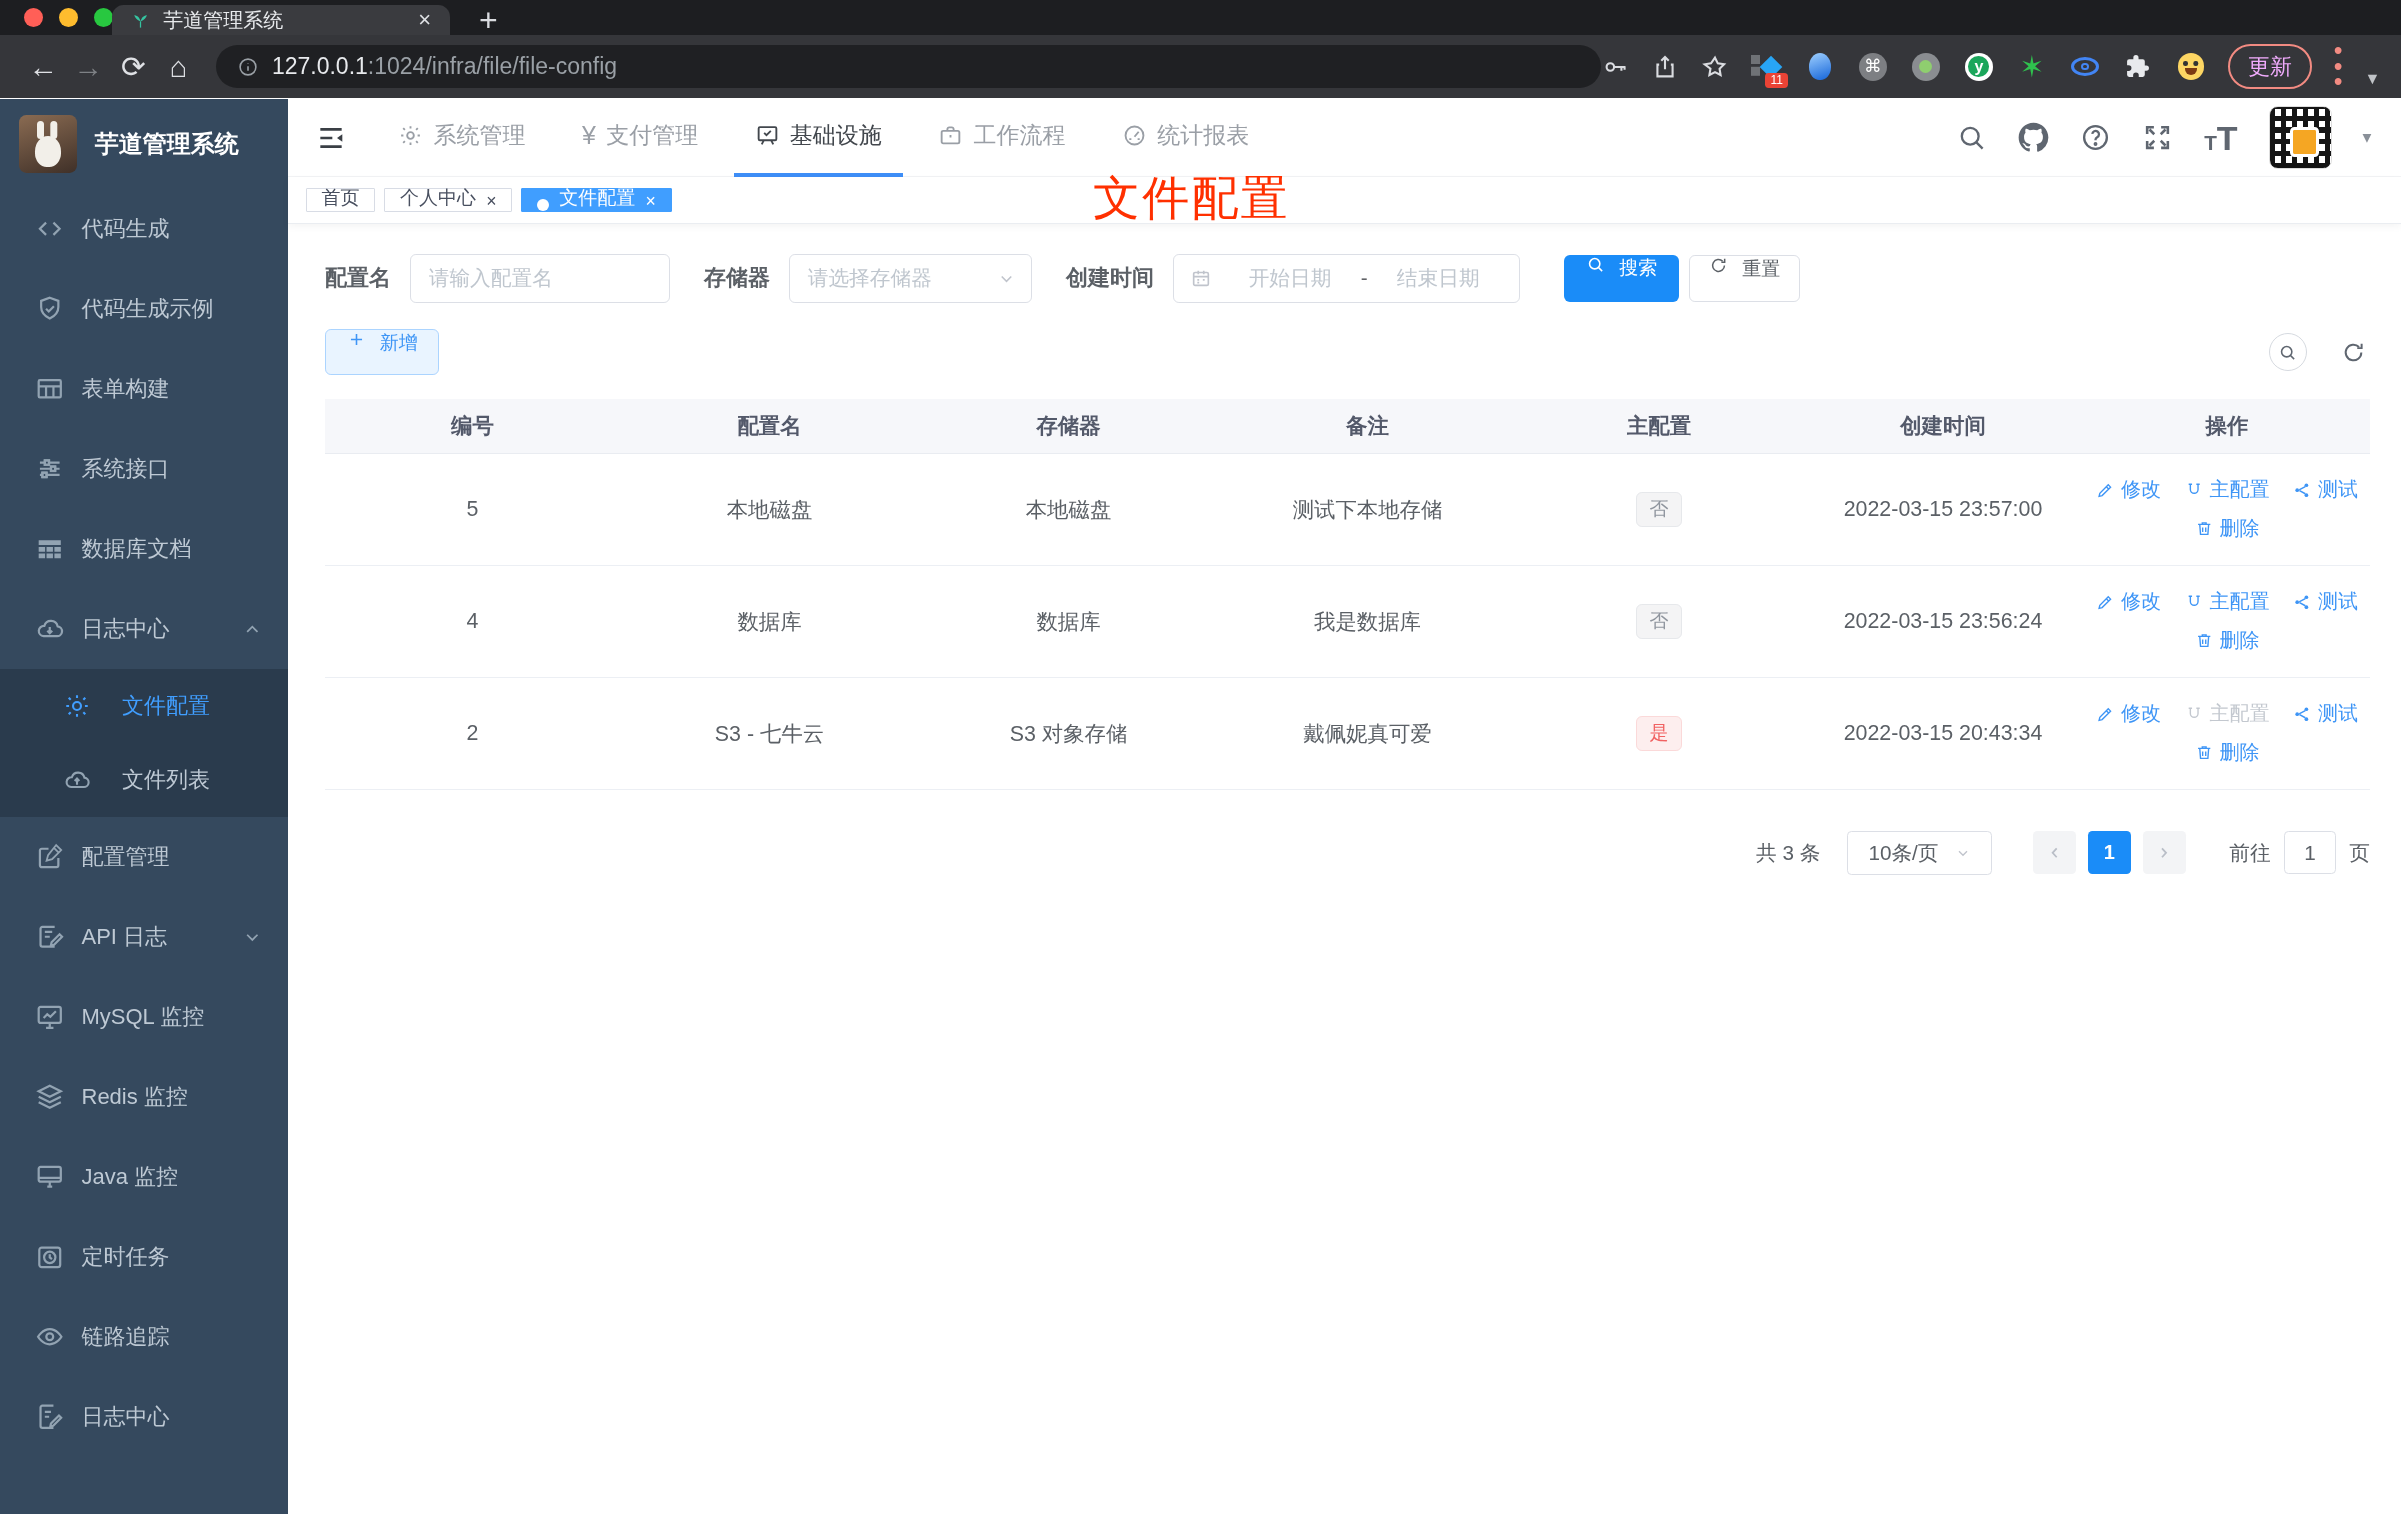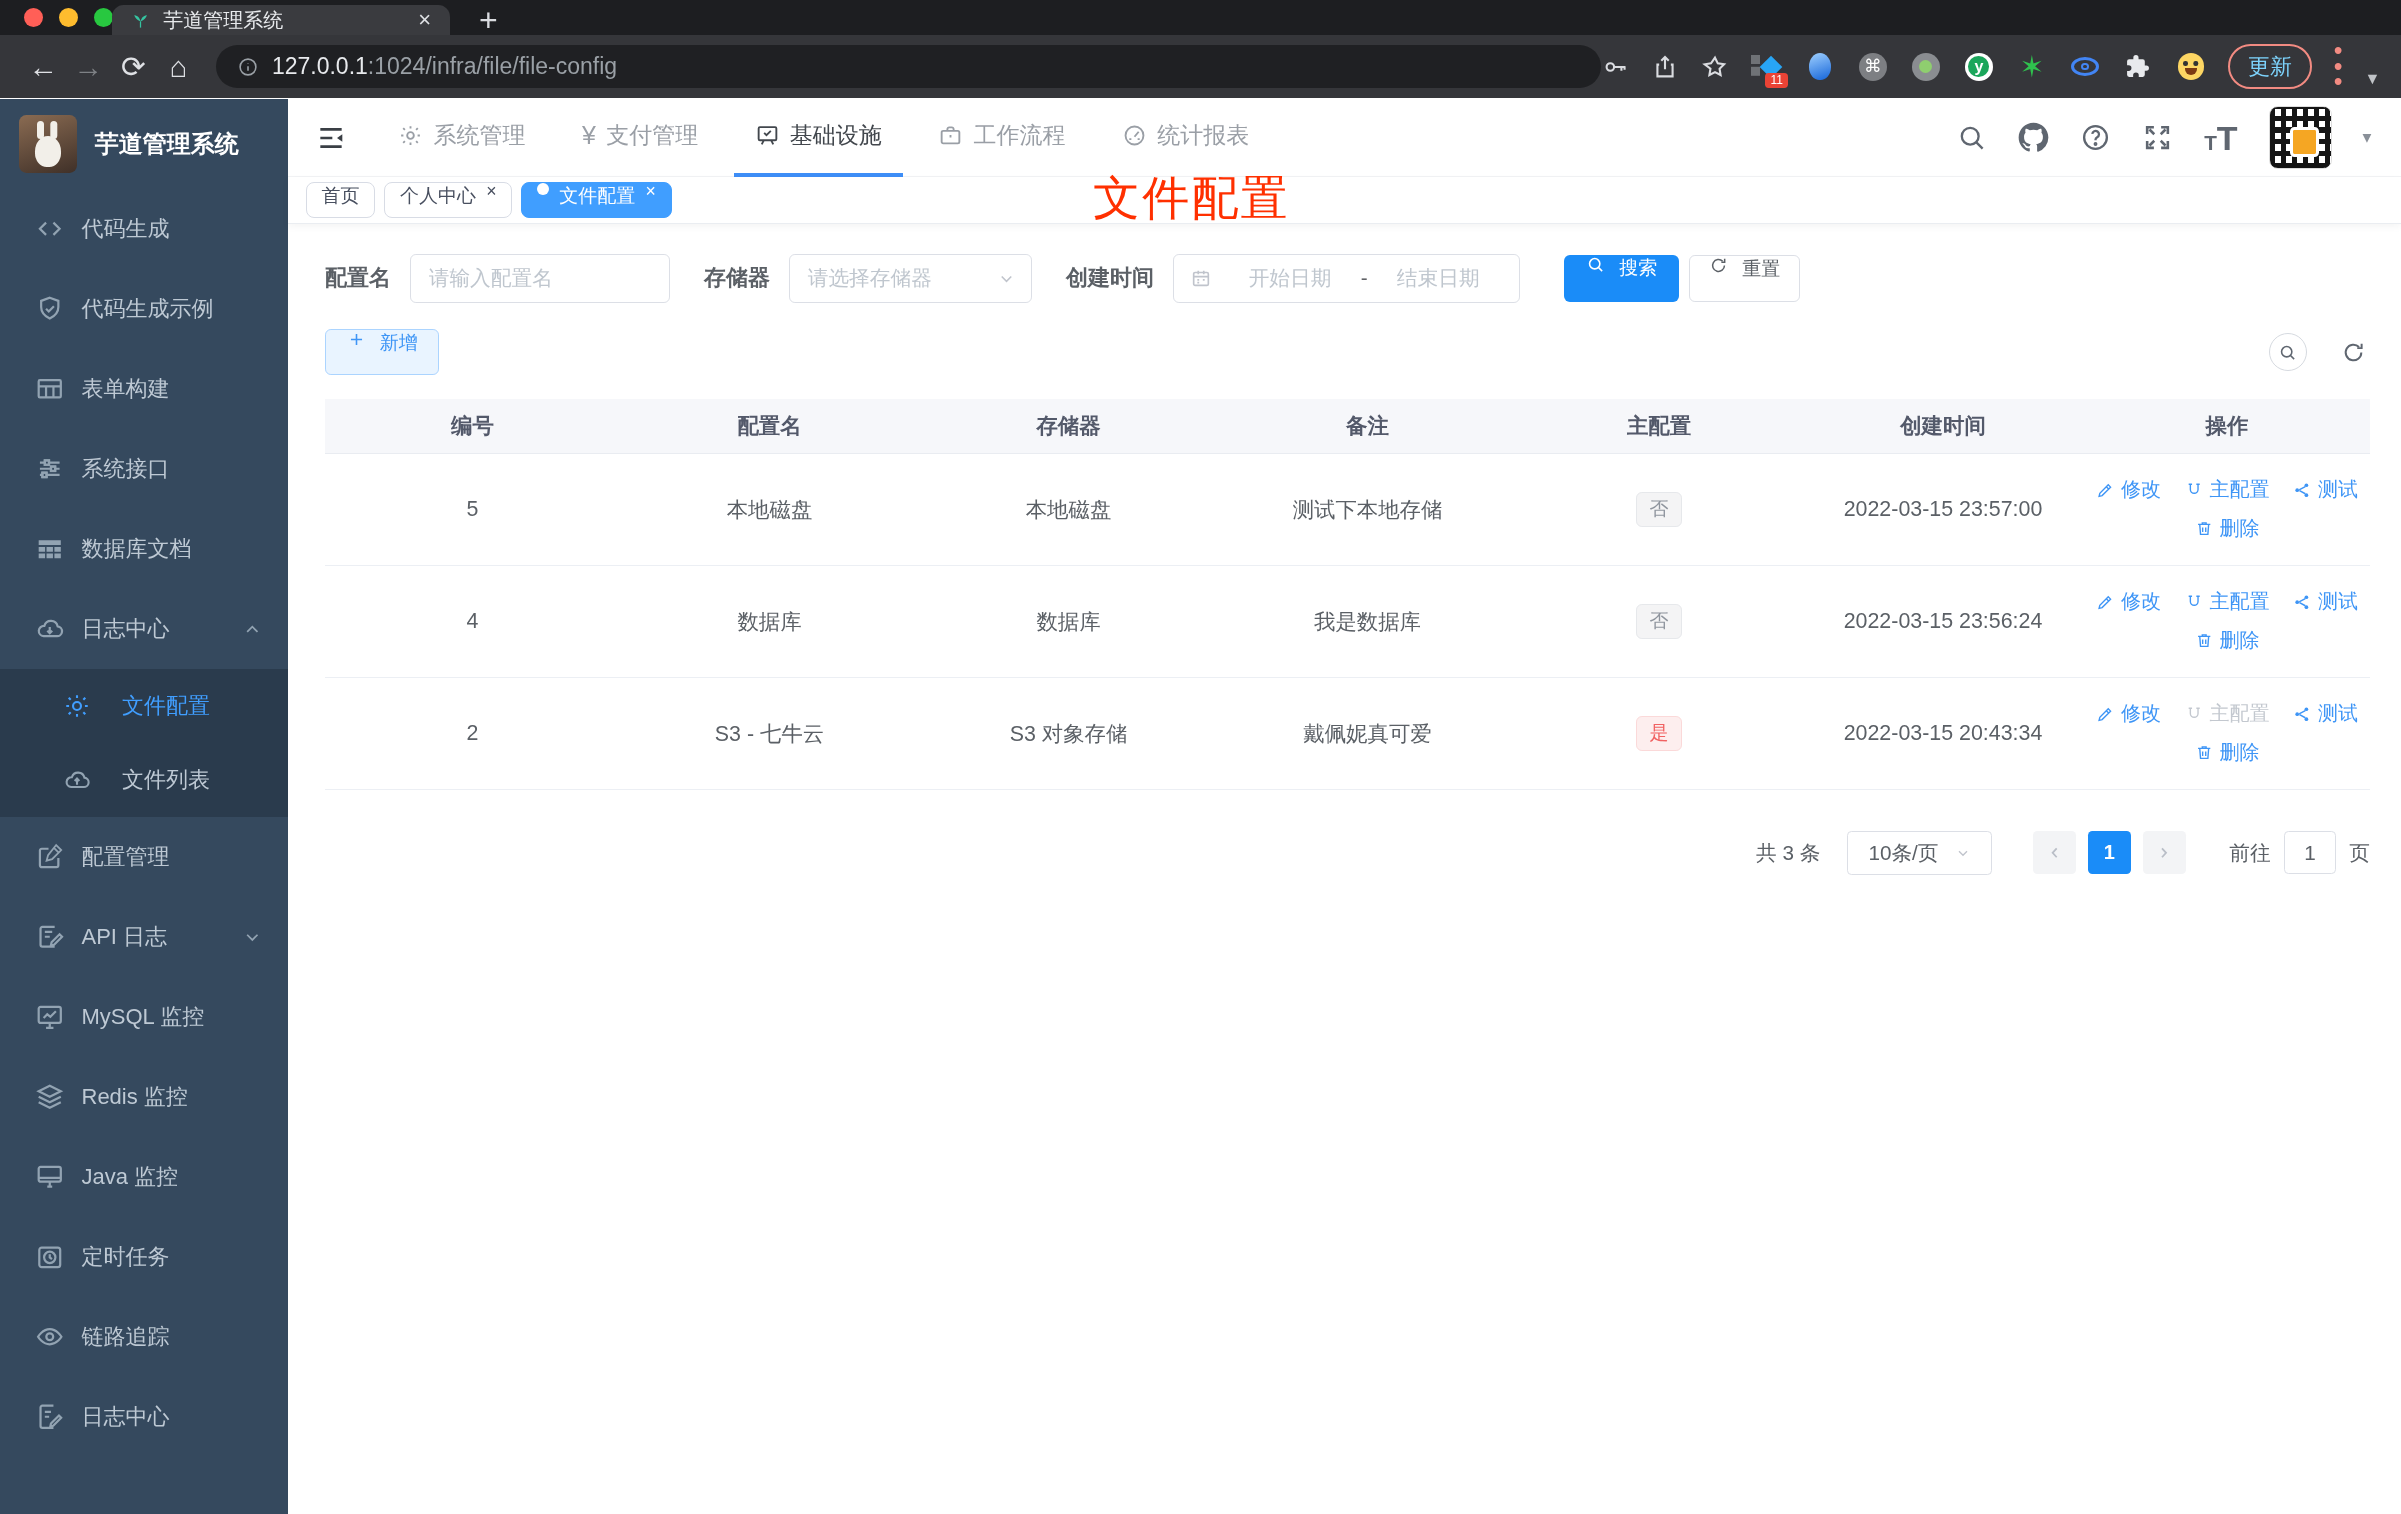--- a/index.html
+++ b/index.html
@@ -31,21 +31,21 @@
   .sq2 { position:absolute; left:0; top:4.4px; width:8.9px; height:8.9px; background:#6f7276; box-shadow:0 11.8px 0 #6f7276; }
   .balloon { width:22px; height:26.6px; background:linear-gradient(160deg,#9fd0ff,#1464d8); border-radius:50% 50% 48% 48%; }
   .inner-green { width:13.3px; height:13.3px; border-radius:50%; background:#8fce6f; }
   .ycircle { background:#fff; } .ycircle .yin{ width:20.7px;height:20.7px;border-radius:50%;background:#1ba65b;color:#fff;font-size:16px;display:flex;align-items:center;justify-content:center;font-weight:700;}
   .gstar { color:#2fc14e; font-size:29.5px; }
   .eye-ext { width:28px; height:19px; border:3px solid #4285f4; border-radius:50%; display:flex; align-items:center; justify-content:center; }
   .eye-ext i { width:7.4px; height:7.4px; border:2.2px solid #4285f4; border-radius:50%; }
   .face { width:26.6px; height:26.6px; border-radius:50%; background:#fdd663; position:relative; }
   .face::before { content:""; position:absolute; left:5.9px; top:8px; width:4.4px; height:4.4px; border-radius:50%; background:#333; box-shadow:10.3px 0 0 #333; }
   .face::after { content:""; position:absolute; left:7.4px; top:14.8px; width:11.8px; height:6.6px; background:#7c3a12; border-radius:0 0 7.4px 7.4px; }
-  .update-pill { border:2.2px solid #f28b82; color:#7dd3fc; border-radius:737px; padding:5.2px 17.7px; font-size:22px; white-space:nowrap; }
+  .update-pill { border:2.2px solid #f28b82; color:#f0abfc; border-radius:737px; padding:5.2px 17.7px; font-size:22px; white-space:nowrap; }
   .dots3 { color:#f28b82; font-size:25px; letter-spacing:0; line-height:0.62; text-align:center; }
   .win-caret { color:#c0c3c7; font-size:16px; margin-top:25px; }
 
   
   .app { position:absolute; top:99px; left:0; right:0; bottom:0; display:flex; }
 
   
   .sidebar { width:288px; background:#35495e; flex-shrink:0; overflow:hidden; }
   .logo-row { height:90px; display:flex; align-items:center; padding-left:19px; gap:17.7px; }
   .logo-img { width:58px; height:58px; border-radius:7.4px; background:linear-gradient(160deg,#8a6b52,#3f3028); position:relative; overflow:hidden; flex-shrink:0; }
@@ -76,21 +76,21 @@
   .hdr-right svg { width:31px; height:31px; }
   .tt { display:flex; align-items:flex-end; font-weight:700; color:#5f6670; }
   .t-sm { font-size:20.7px; } .t-lg { font-size:34px; line-height:1; }
   .avatar { width:63px; height:63px; border-radius:8.9px; background:#fff; border:0.7px solid #ddd; position:relative; overflow:hidden; }
   .avatar::before { content:""; position:absolute; inset:0; background:repeating-linear-gradient(90deg,#151515 0 5.2px,transparent 5.2px 11px),repeating-linear-gradient(0deg,#151515 0 5.2px,#fff 5.2px 11.8px); }
   .avatar::after { content:""; position:absolute; left:20px; top:20px; width:23.6px; height:23.6px; background:#f5a623; border-radius:4.4px; border:3px solid #fff; }
   .hdr-caret { color:#8a9099; font-size:17.7px; }
 
   
   .tagsbar { height:47px; display:flex; align-items:center; padding:0 17.7px; gap:8.9px; background:#fff; border-bottom:1.5px solid #eaedf1; box-shadow:0 3px 7.4px rgba(0,0,0,.045); position:relative; z-index:2; }
-  .tag { display:flex; align-items:flex-start; gap:10.3px; height:36px; padding:0 14.8px; border:1.5px solid #d8dce5; background:#fff; color:#495060; font-size:19px; border-radius:8px; white-space:nowrap; }
+  .tag { display:flex; align-items:flex-end; gap:10.3px; height:24px; padding:0 14.8px; border:1.5px solid #d8dce5; background:#fff; color:#495060; font-size:19px; border-radius:1px; white-space:nowrap; }
   .tag .dot { width:11.8px; height:11.8px; border-radius:50%; background:#fff; }
   .tag-close { font-size:17.7px; line-height:1; }
   .tag.active { background:#409eff; border-color:#409eff; color:#fff; }
 
   .red-overlay { position:absolute; left:805px; top:68px; font-size:47px; color:#ff3000; font-weight:500; z-index:10; letter-spacing:2.2px; white-space:nowrap; }
 
   
   .content { padding:29.5px 31px 0 37px; }
   .filter-row { display:flex; align-items:center; }
   .f-group { display:flex; align-items:center; margin-right:34px; }

